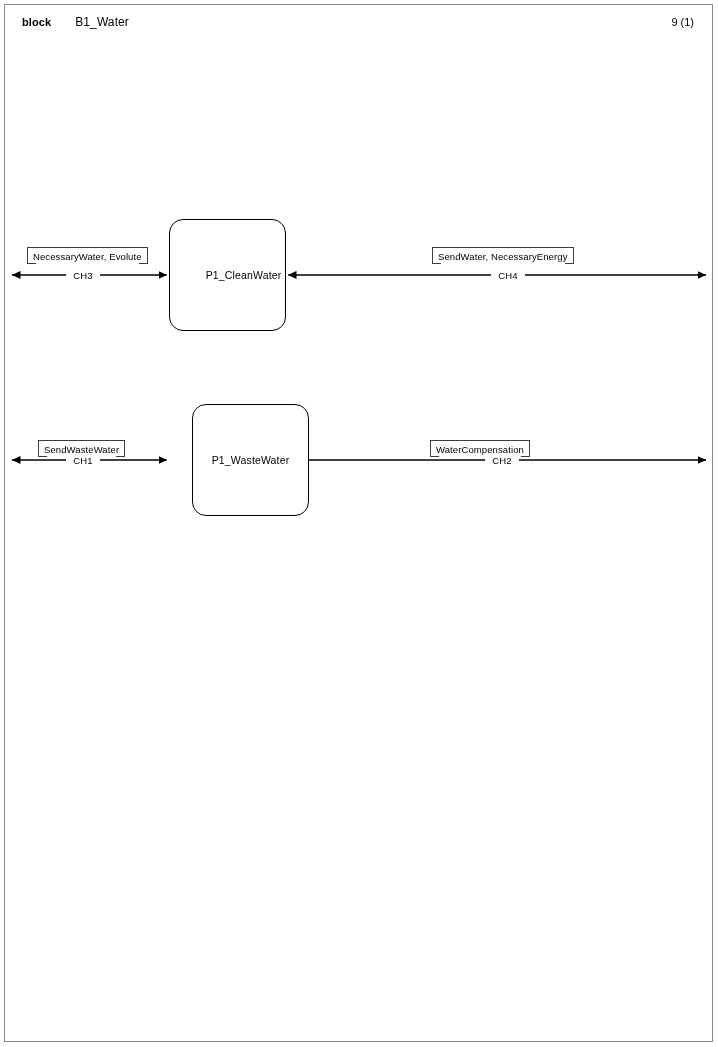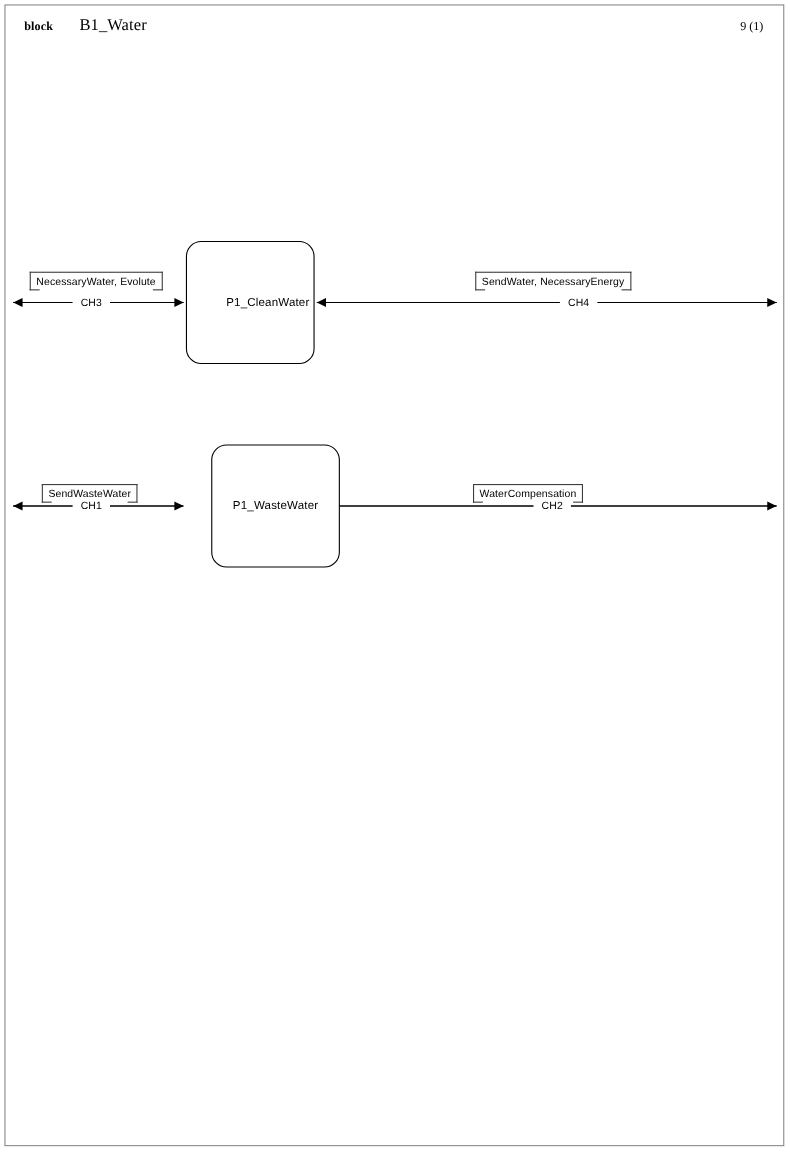--- a/index.html
+++ b/index.html
@@ -36,30 +36,29 @@
 
   
   #diagram-header {
     position: absolute;
     left: 22px;
     top: 15px;
     width: 672px;
     height: 16px;
     display: flex;
     align-items: baseline;
-    font-family: Liberation Serif, serif;
   }
   #header-kind {
     font-size: 11px;
     font-weight: bold;
     color: #000000;
     letter-spacing: 0.1px;
   }
   #header-name {
-    font-size: 15px;
+    font-size: 12px;
     color: #000000;
     margin-left: 24px;
     letter-spacing: 0.1px;
   }
   #header-page {
     margin-left: auto;
     font-size: 11px;
     color: #000000;
   }
 
@@ -212,21 +211,21 @@
     <div class="flow-tag" style="left:38px; top:440px;">
       <span class="flow-tag-text">SendWasteWater</span>
     </div>
 
     <div class="flow-tag" style="left:430px; top:440px;">
       <span class="flow-tag-text">WaterCompensation</span>
     </div>
 
     <div class="channel-label" style="left:66px; top:270px; width:30px;">CH3</div>
 
-    <div class="channel-label" style="left:509px; top:270px; width:30px;">CH4</div>
+    <div class="channel-label" style="left:491px; top:270px; width:30px;">CH4</div>
 
     <div class="channel-label" style="left:66px; top:455px; width:30px;">CH1</div>
 
     <div class="channel-label" style="left:485px; top:455px; width:30px;">CH2</div>
 
   </div>
 
 </div>
 
 </body></html>

